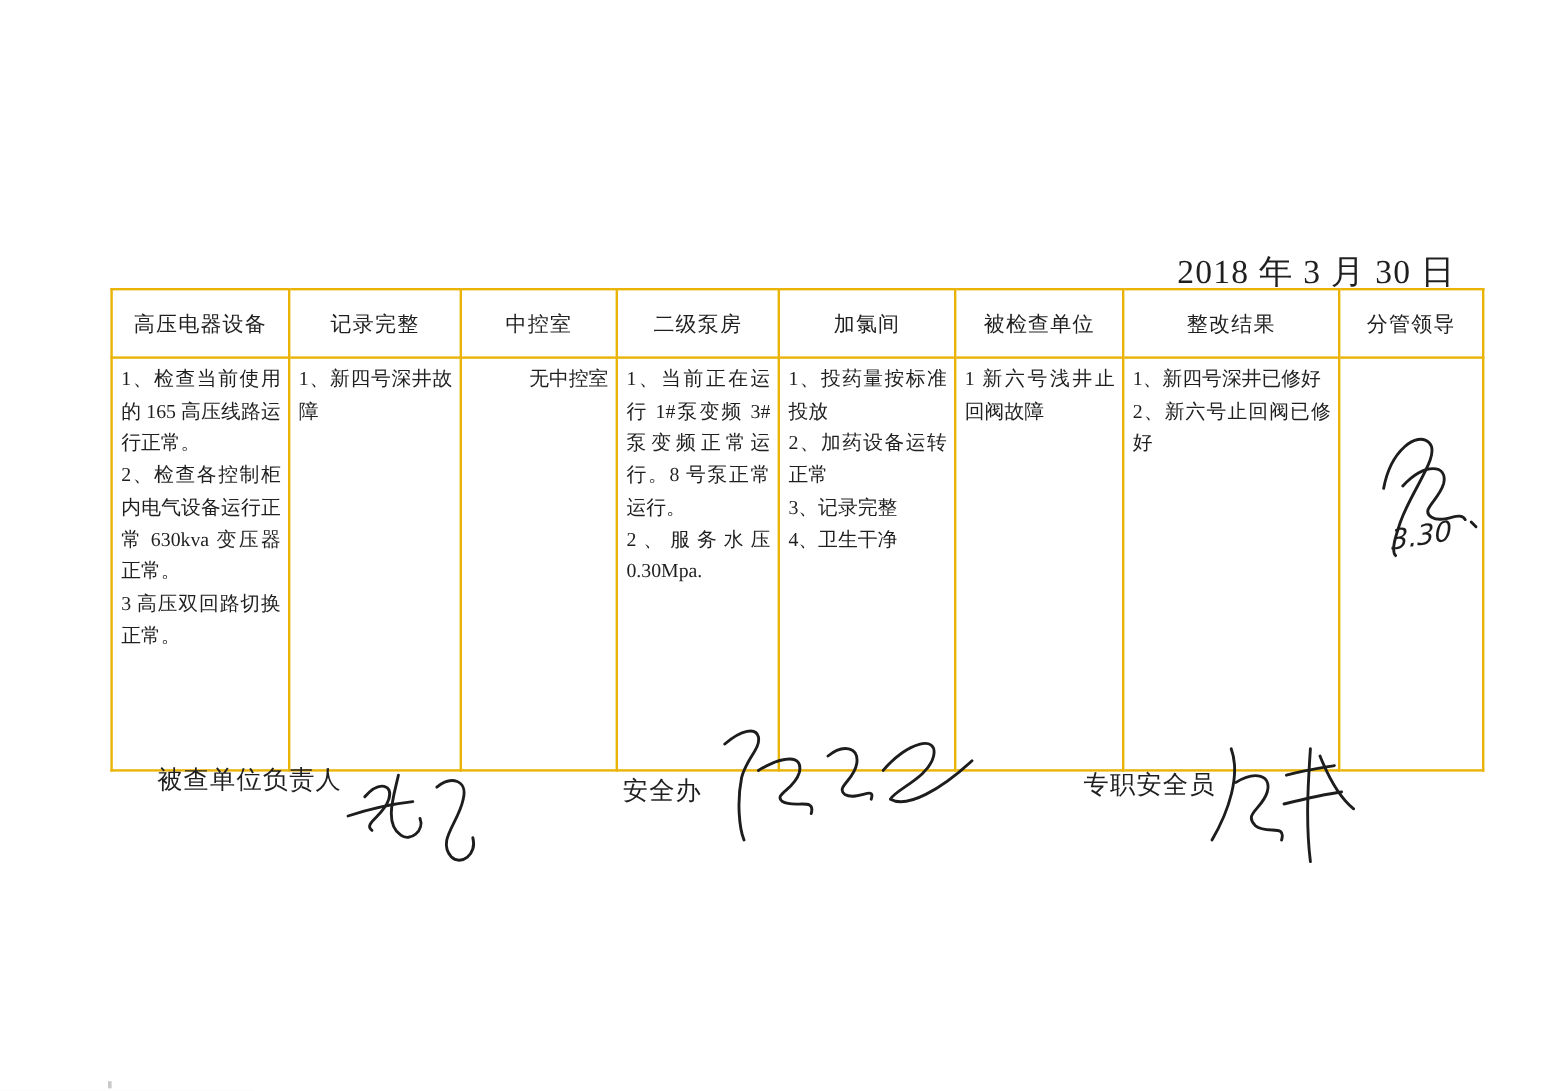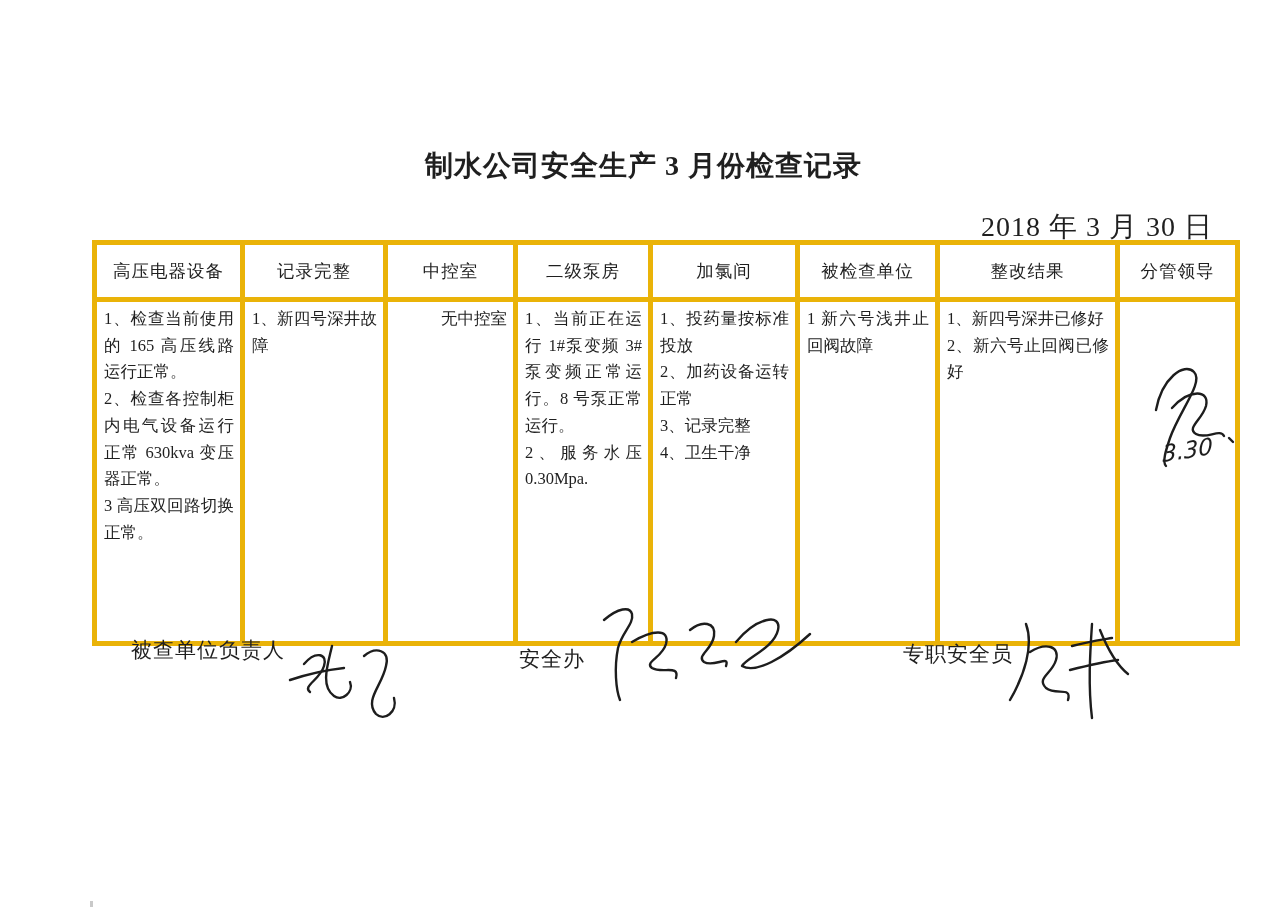--- a/index.html
+++ b/index.html
@@ -42,21 +42,21 @@
   table.inspection-table {
     position: absolute;
     left: 92px;
     top: 240px;
     width: 1143px;
     border-collapse: collapse;
     table-layout: fixed;
     background: #fff;
   }
   .inspection-table th, .inspection-table td {
-    border: 5px solid #eab308;
+    border: 2px solid #eab308;
   }
   .inspection-table th {
     height: 57px;
     font-size: 17.5px;
     font-weight: 400;
     text-align: center;
     vertical-align: middle;
     padding: 0 3px;
     letter-spacing: 1px;
   }
@@ -114,21 +114,20 @@
     width: 3px;
     height: 6px;
     background: #c9c9c9;
   }
 </style>
 </head>
 <body>
 
 <div class="page">
 
-  <div class="doc-title">制水公司安全生产 3 月份检查记录</div>
 
   <div class="unit-line">
     <span>被检查单位 ：</span><span class="unit-value">三水厂</span>
   </div>
 
   <div class="date-line">2018 年 3 月 30 日</div>
 
   <table class="inspection-table">
     <colgroup>
       <col style="width:148px">

